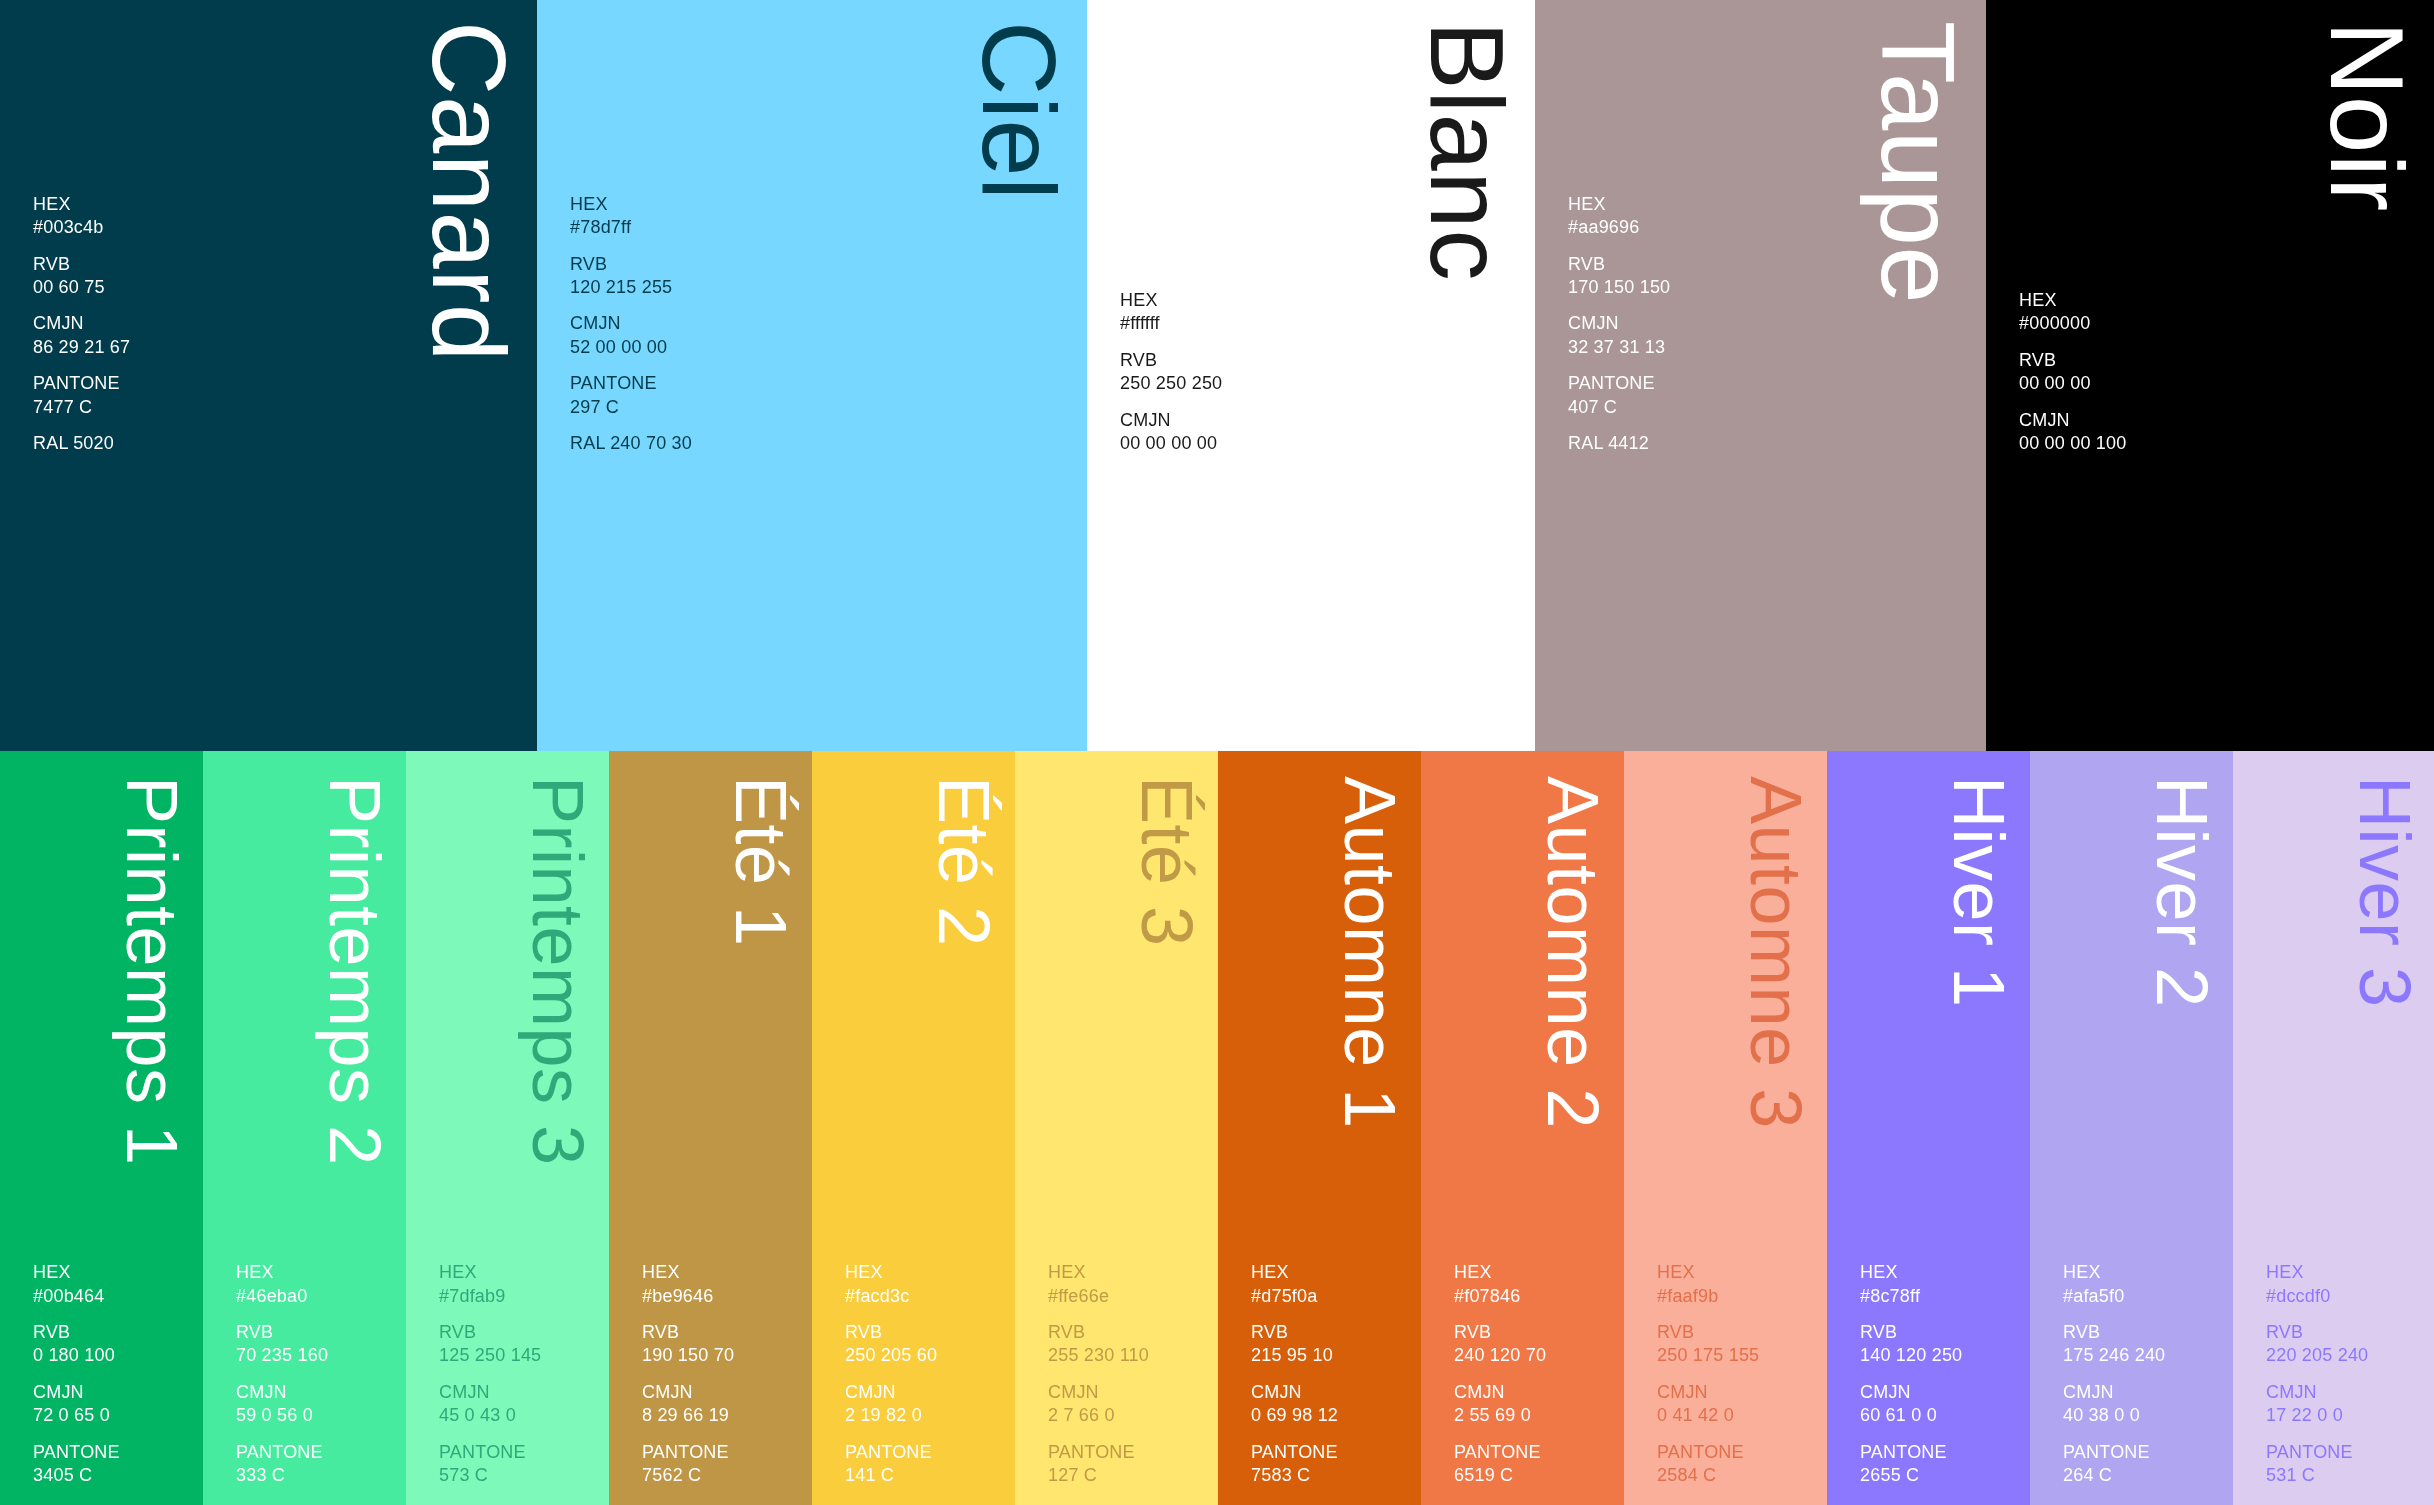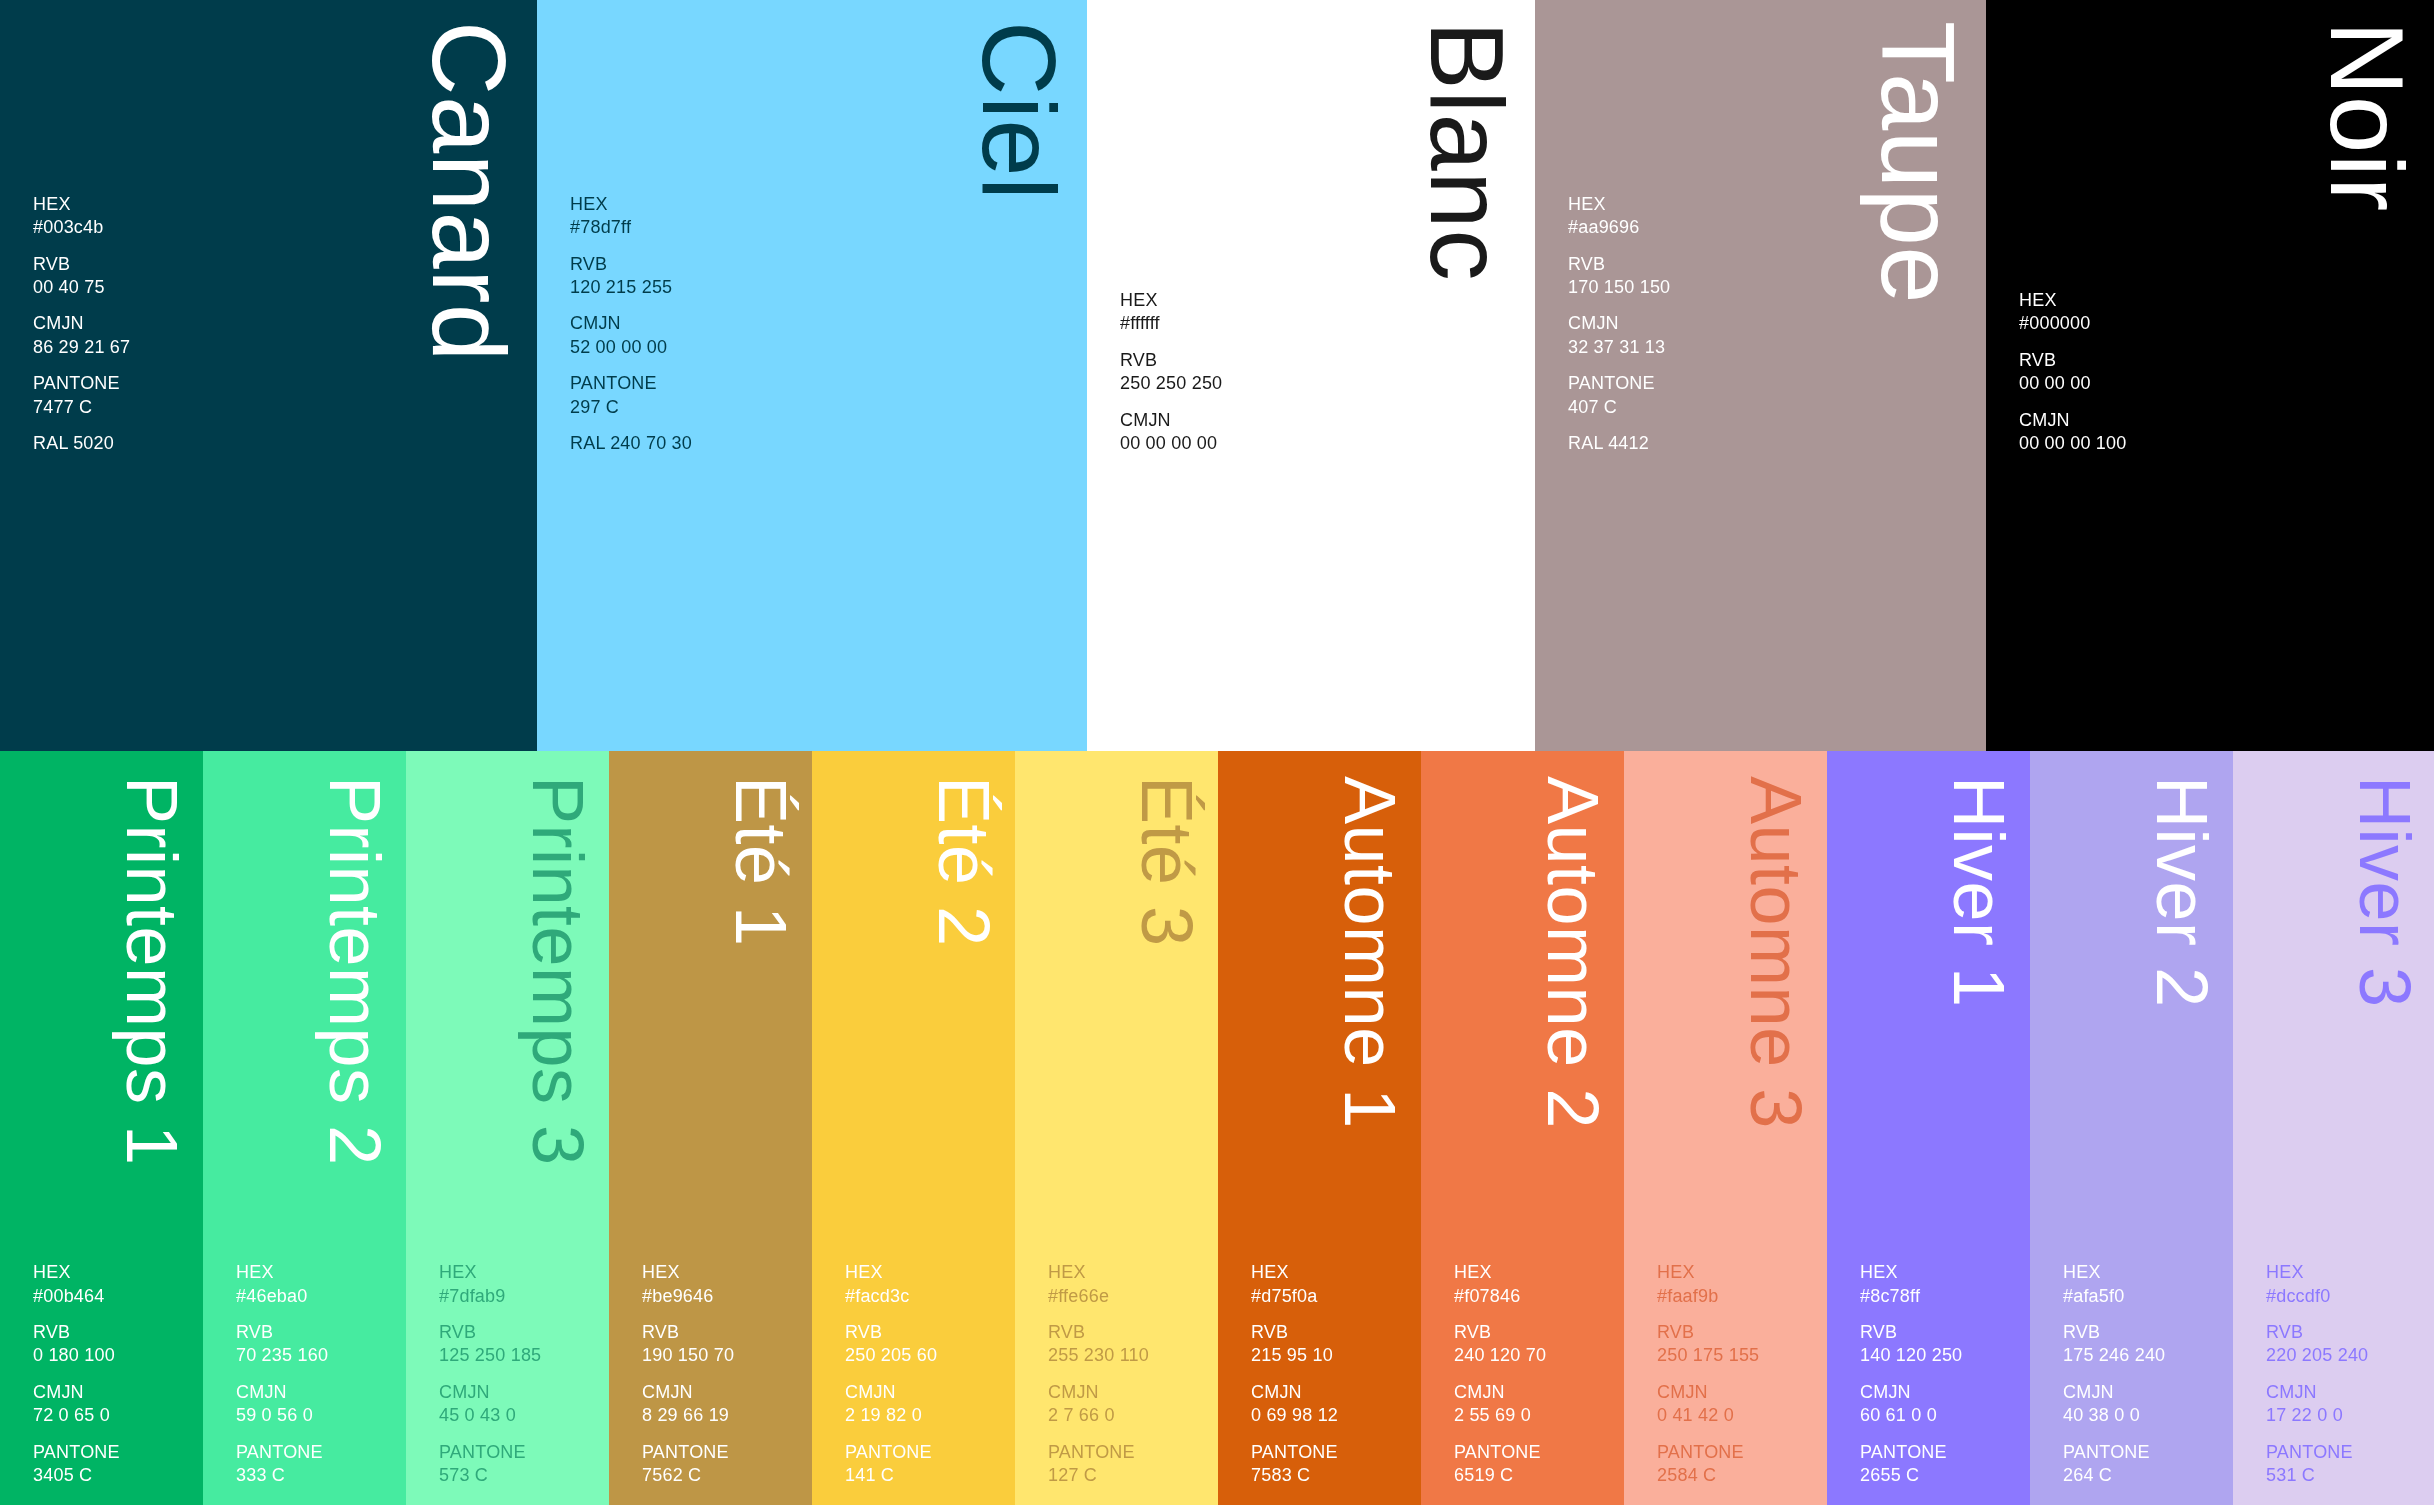--- a/index.html
+++ b/index.html
@@ -88,21 +88,21 @@
   <div class="row" id="row-primary">
       <div class="swatch" style="background: rgb(0, 60, 75); color: rgb(255, 255, 255); width: 537px;">
         <div class="swatch-title">Canard</div>
         <div class="swatch-specs">
           <div class="spec-group">
             <span class="spec-label">HEX</span>
             <span class="spec-value">#003c4b</span>
           </div>
           <div class="spec-group">
             <span class="spec-label">RVB</span>
-            <span class="spec-value">00 40 75</span>
+            <span class="spec-value">00 60 75</span>
           </div>
           <div class="spec-group">
             <span class="spec-label">CMJN</span>
             <span class="spec-value">86 29 21 67</span>
           </div>
           <div class="spec-group">
             <span class="spec-label">PANTONE</span>
             <span class="spec-value">7477 C</span>
           </div>
           <div class="spec-group single">
@@ -239,21 +239,21 @@
       </div>
       <div class="swatch" style="background: rgb(125, 250, 185); color: rgb(47, 169, 122); width: 203px;">
         <div class="swatch-title">Printemps 3</div>
         <div class="swatch-specs">
           <div class="spec-group">
             <span class="spec-label">HEX</span>
             <span class="spec-value">#7dfab9</span>
           </div>
           <div class="spec-group">
             <span class="spec-label">RVB</span>
-            <span class="spec-value">125 250 185</span>
+            <span class="spec-value">125 250 145</span>
           </div>
           <div class="spec-group">
             <span class="spec-label">CMJN</span>
             <span class="spec-value">45 0  43 0</span>
           </div>
           <div class="spec-group">
             <span class="spec-label">PANTONE</span>
             <span class="spec-value">573 C</span>
           </div>
         </div>

